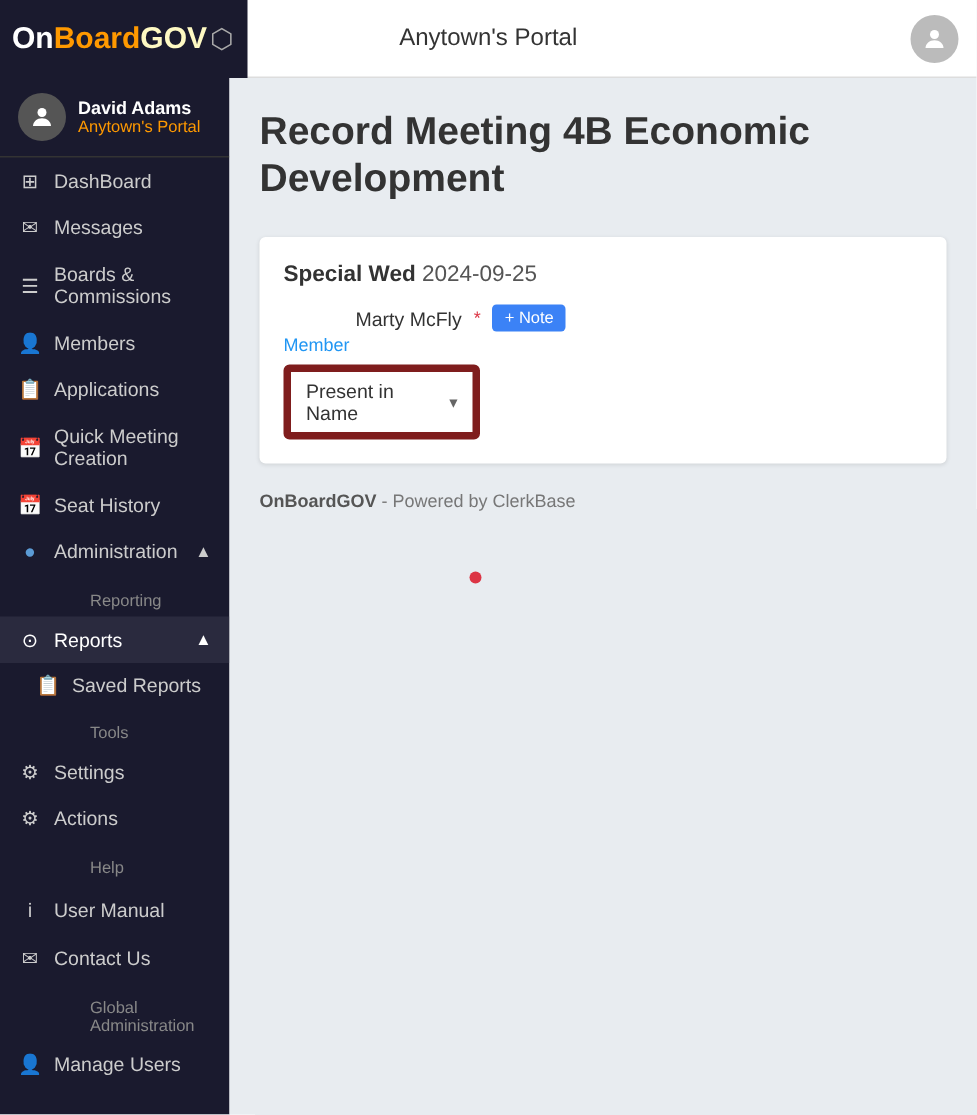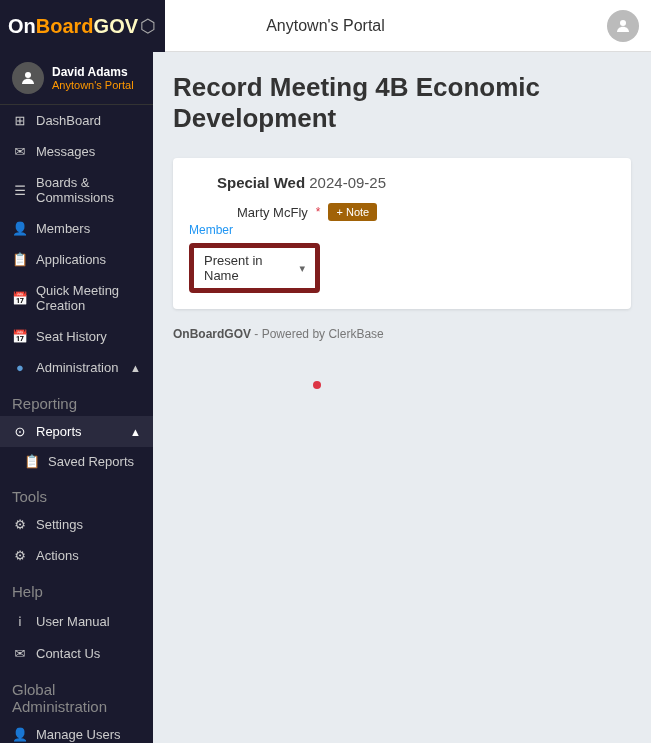--- a/index.html
+++ b/index.html
@@ -49,51 +49,51 @@
 
     .sidebar-item {
       display: flex; align-items: center; gap: 8px;
       padding: 8px 12px; color: #ccc; cursor: pointer; font-size: 13px;
     }
     .sidebar-item .icon { font-size: 13px; width: 16px; text-align: center; flex-shrink: 0; }
     .sidebar-item.active { color: #fff; background: #2a2a3e; }
     .sidebar-item .chevron { margin-left: auto; font-size: 11px; }
 
     .sidebar-section-label {
-      padding: 12px 12px 4px 12px; color: #888; font-size: 15px; text-transform: none;
+      padding: 12px 12px 4px 12px; color: #888; font-size: 11px; text-transform: none; margin-left: 48px;
     }
 
     
     .main-content {
       flex: 1; background: #e8ecf0; overflow-y: auto; padding: 20px;
     }
 
     .page-title { font-size: 26px; font-weight: bold; color: #333; margin-bottom: 24px; }
 
     .meeting-card {
       background: #fff; border-radius: 4px; padding: 16px;
       box-shadow: 0 1px 3px rgba(0,0,0,0.1); max-width: 460px;
     }
     .meeting-card-header {
-      display: flex; align-items: center; margin-bottom: 12px; margin-left: 28px;
+      display: flex; align-items: center; margin-bottom: 12px;
     }
     .meeting-date { font-size: 15px; color: #333; }
     .meeting-date .date-label { font-weight: bold; }
     .meeting-date .date-value { color: #555; }
     .submit-btn {
       background: #28a745; color: #fff; border: none; border-radius: 4px;
       padding: 7px 18px; font-size: 13px; cursor: pointer; font-weight: bold;
     }
 
     .member-row { margin-top: 4px; }
     .member-name-row { display: flex; align-items: center; gap: 8px; margin-bottom: 2px; margin-left: 48px; }
     .member-name { font-size: 13px; color: #333; }
     .member-required { color: #dc3545; font-size: 12px; }
     .note-btn {
-      background: #a16207; color: #fff; border: none; border-radius: 3px;
+      background: #3b82f6; color: #fff; border: none; border-radius: 3px;
       padding: 3px 8px; font-size: 11px; cursor: pointer;
     }
     .member-role { font-size: 12px; color: #2196F3; margin-bottom: 6px; }
     .status-dropdown {
       display: flex; align-items: center;
       border: 5px solid #7f1d1d; border-radius: 4px; padding: 5px 10px;
       background: #fff; cursor: pointer; font-size: 13px; color: #333;
       width: 131px; justify-content: space-between;
     }
     .status-dropdown .dd-arrow { color: #666; font-size: 11px; }

